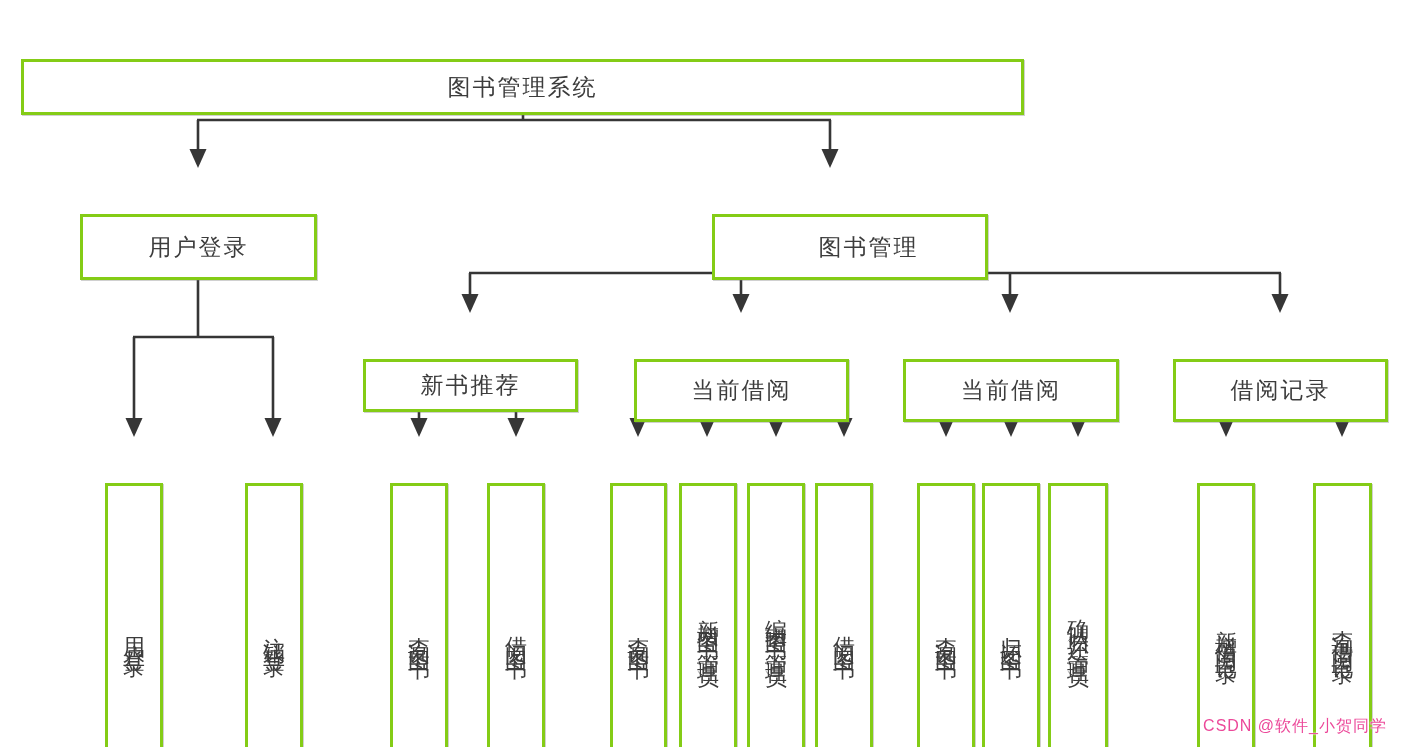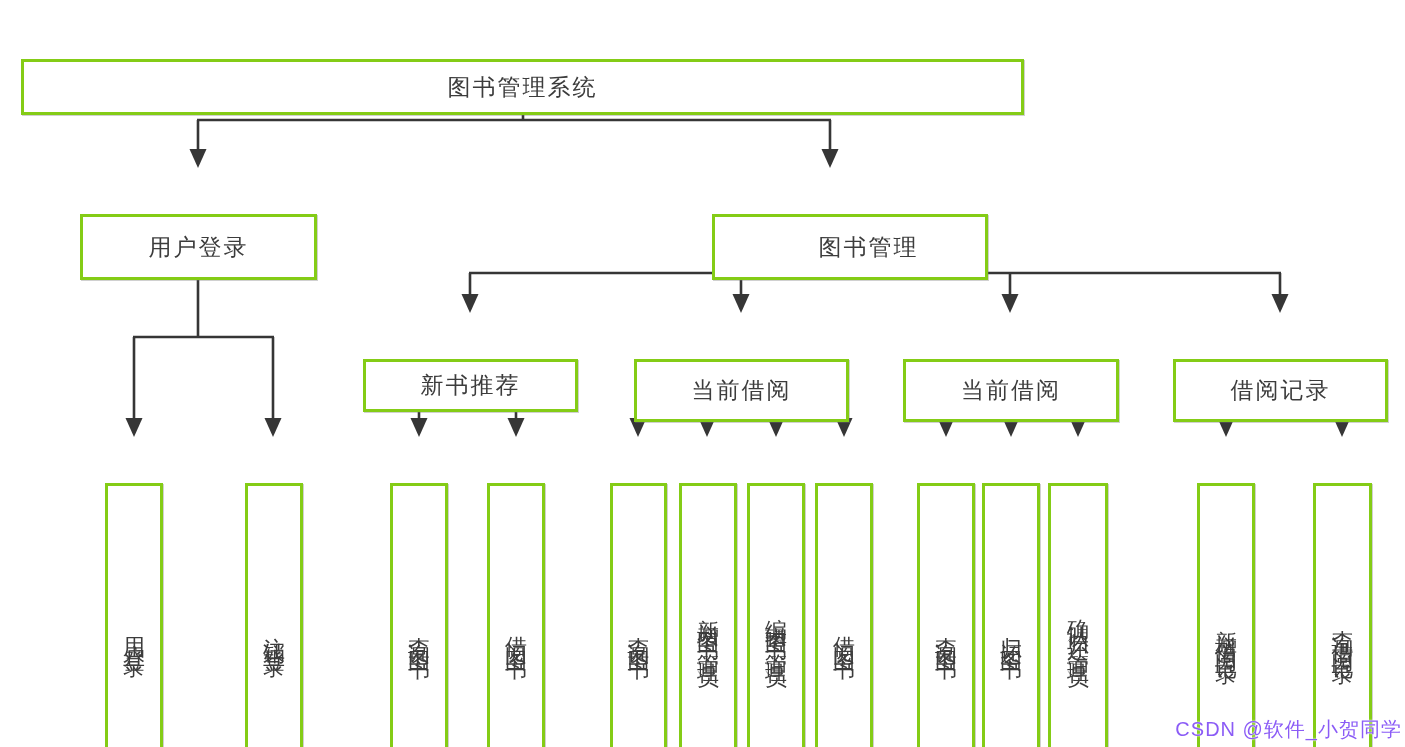--- a/index.html
+++ b/index.html
@@ -39,23 +39,23 @@
   }
   .node.v .vtext {
     writing-mode: vertical-rl;
     text-orientation: mixed;
     letter-spacing: 7px;
     line-height: 1;
   }
   .watermark {
     position: absolute;
     top: 716px;
-    right: 3px;
-    font-size: 20px;
-    color: #8b5cf6;
+    right: 18px;
+    font-size: 16px;
+    color: #ec4899;
     letter-spacing: 1px;
     white-space: nowrap;
     text-shadow: 0 0 2px #ffffff, 0 0 1px #ffffff;
     z-index: 5;
   }
 </style>
 </head>
 <body>
 
 <div class="stage">

